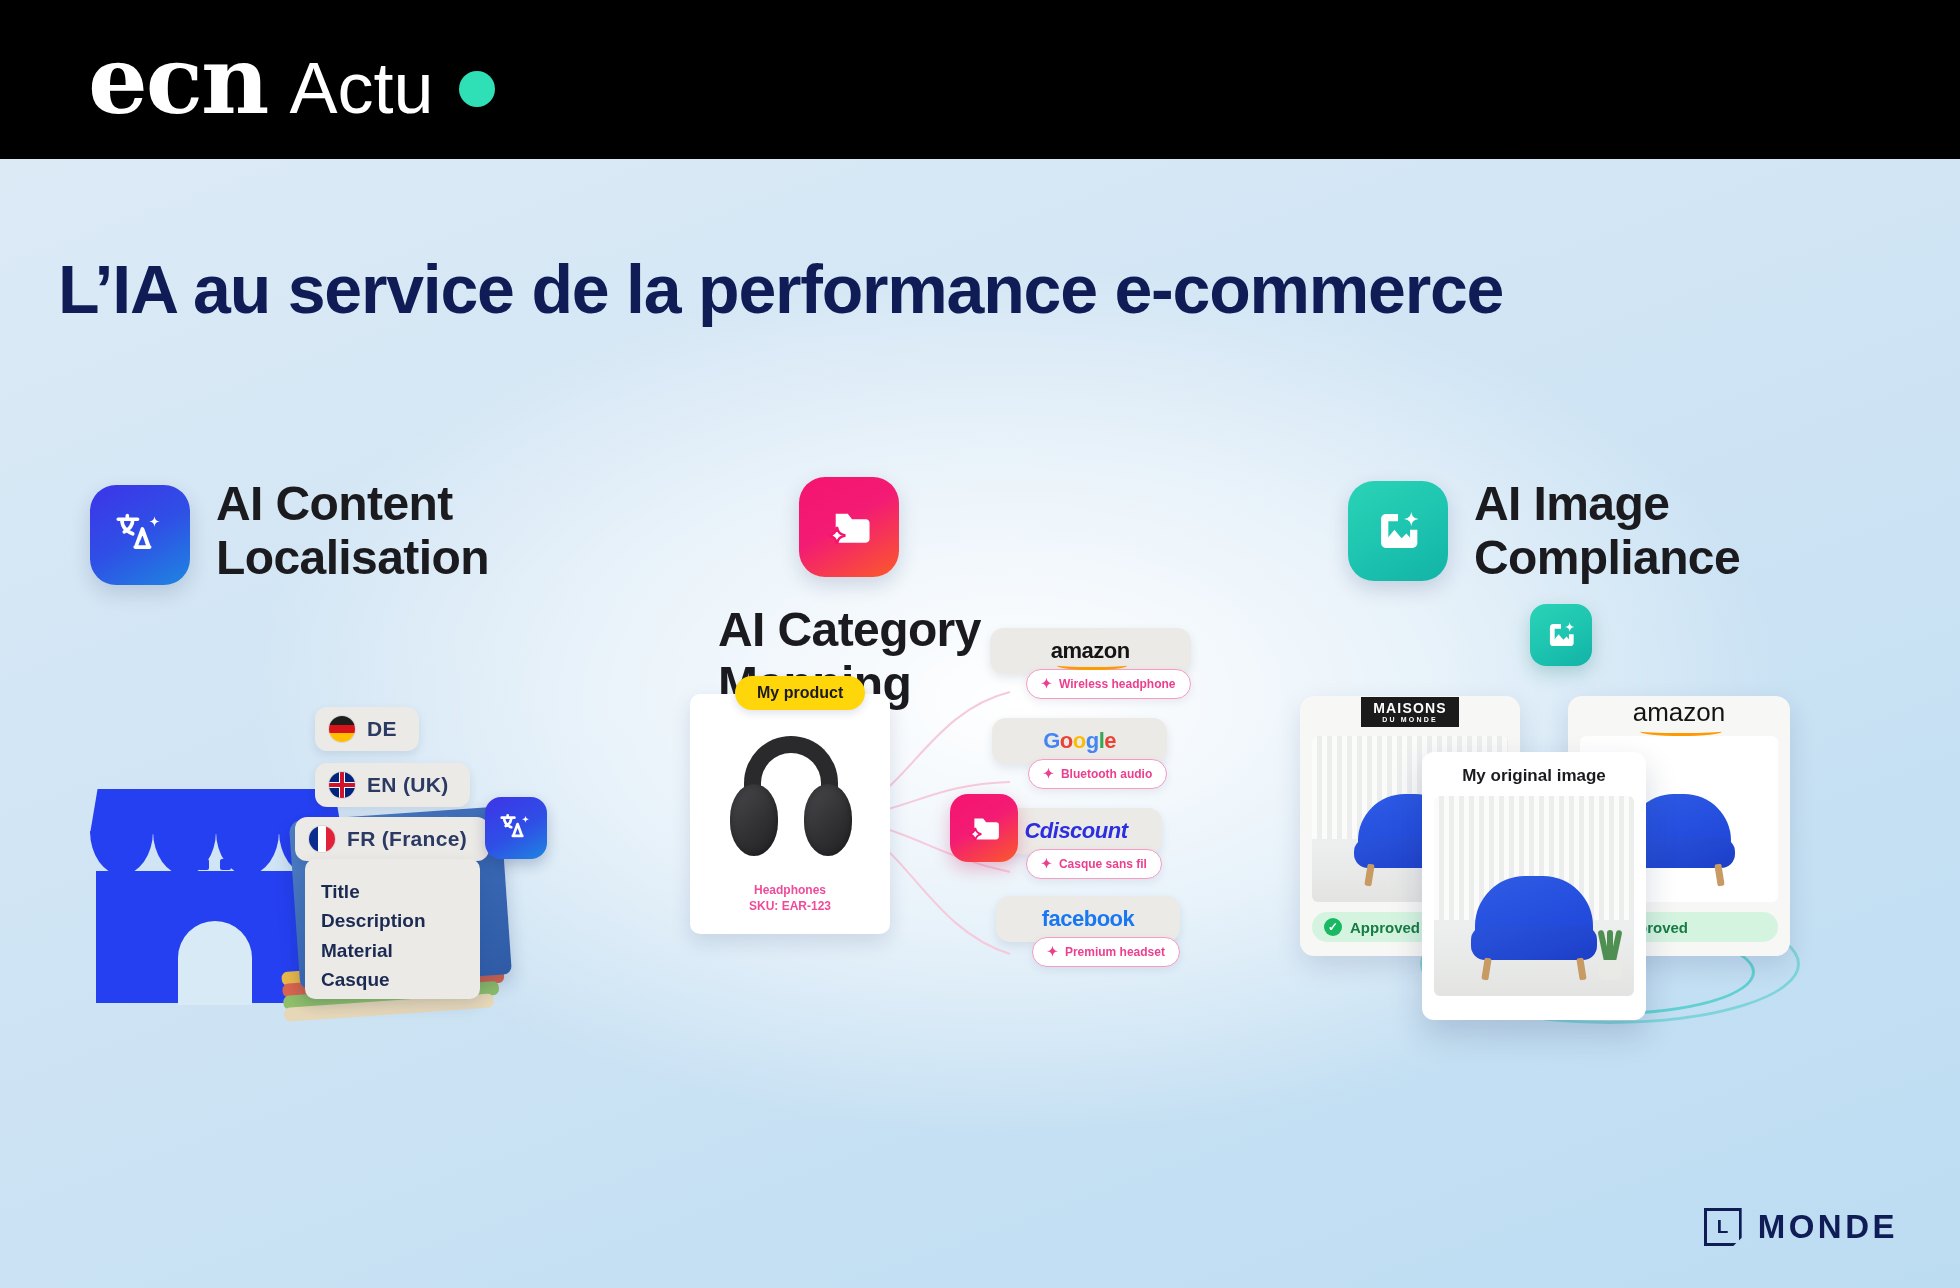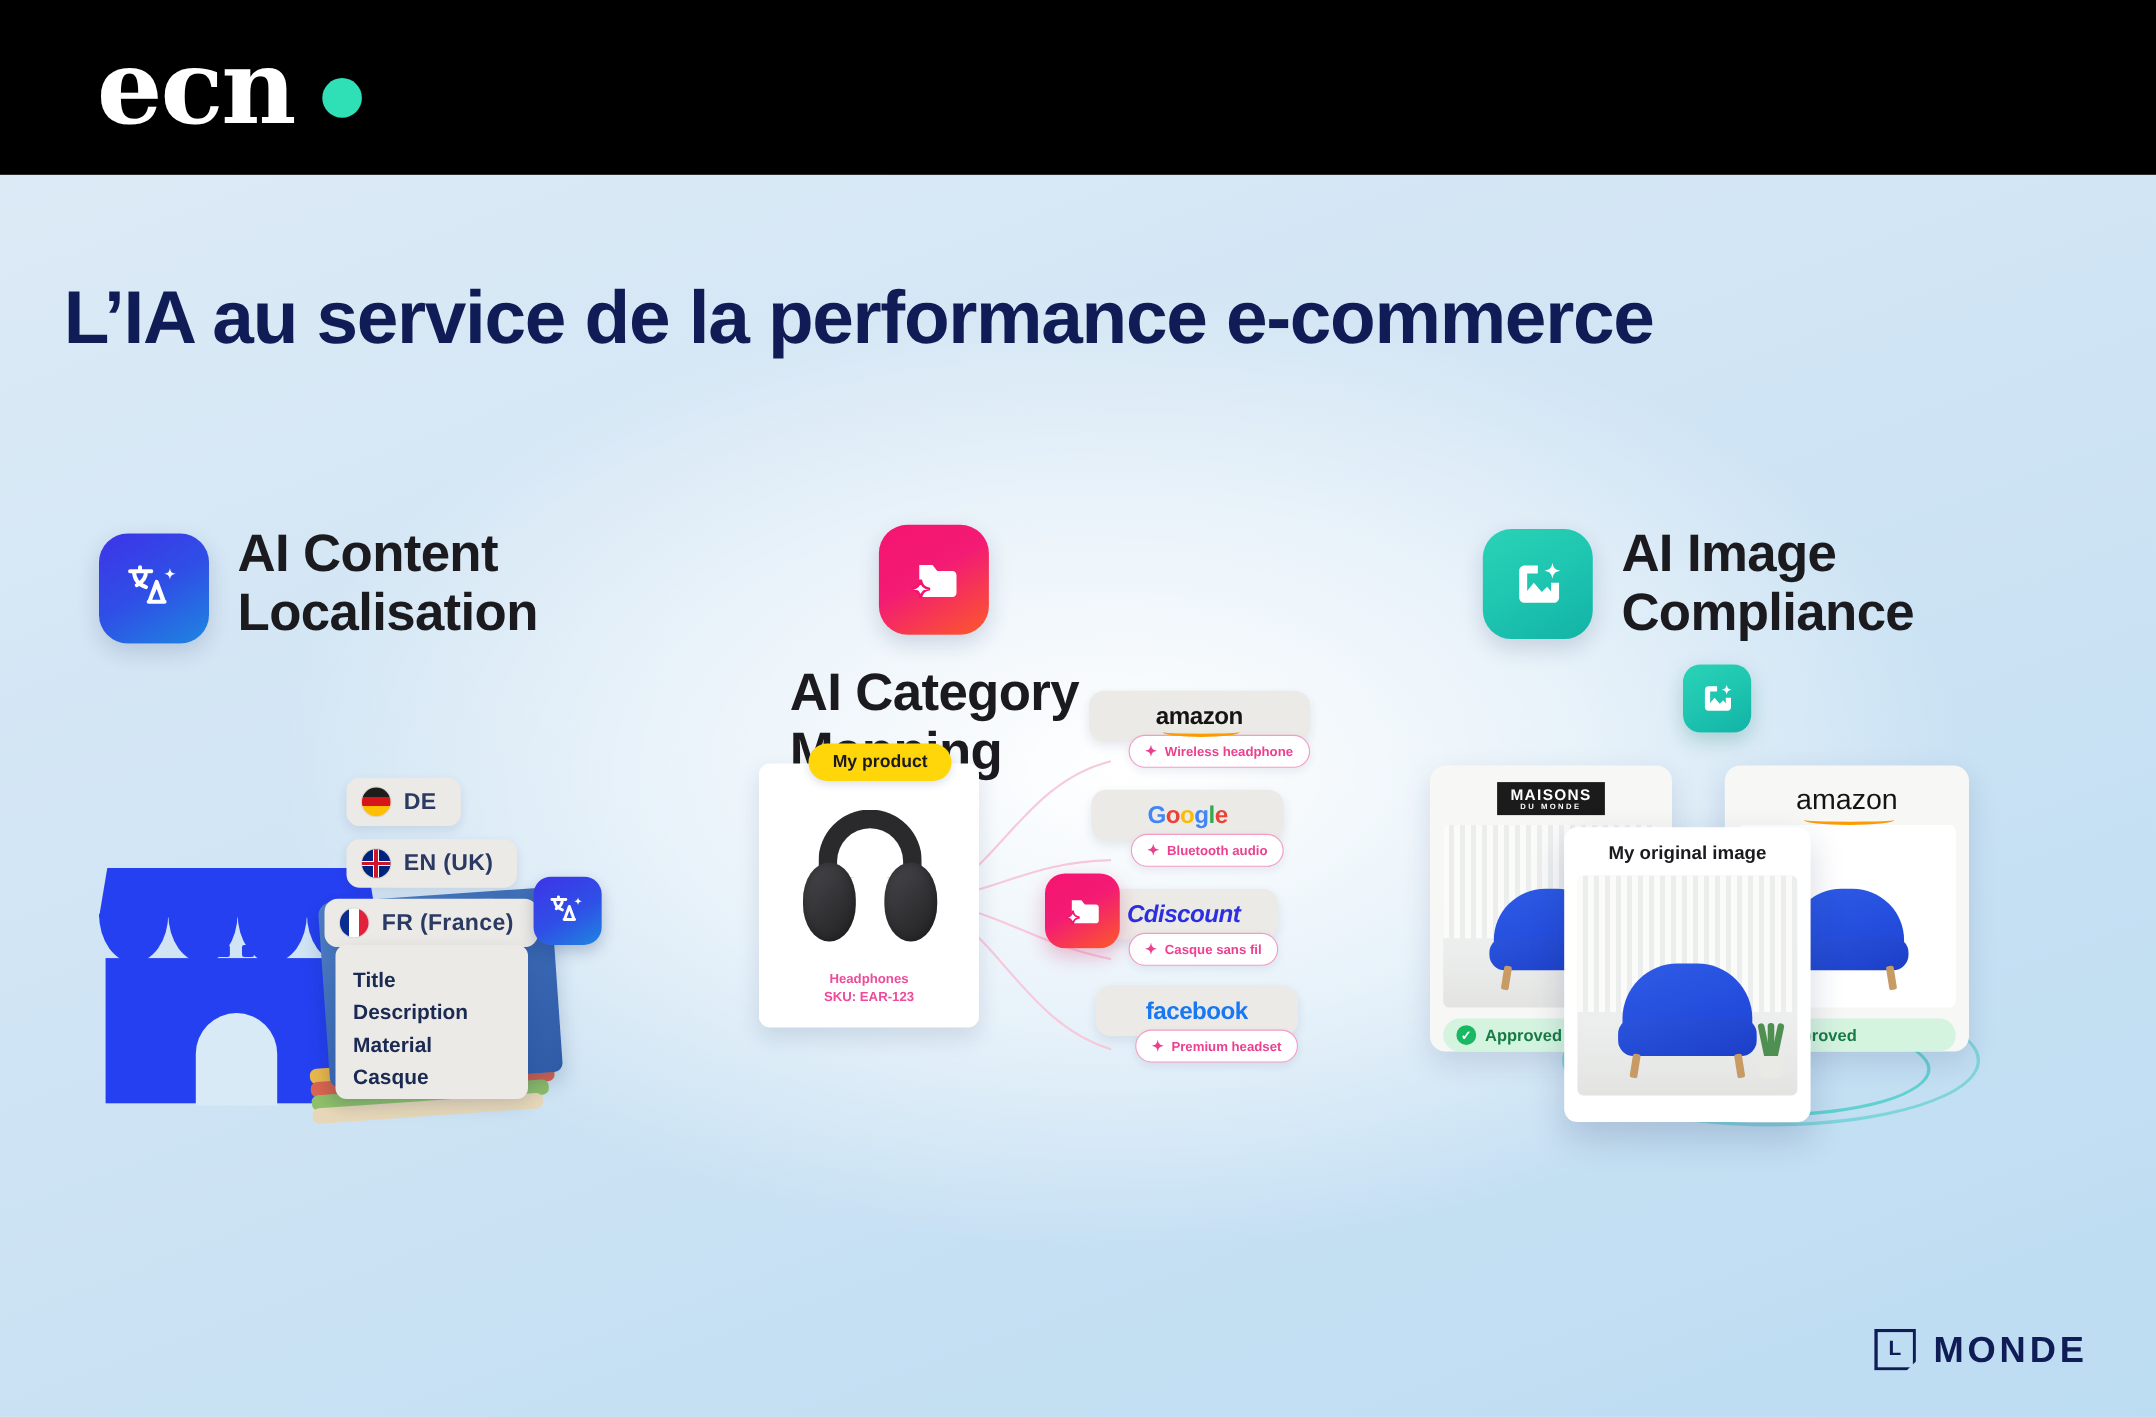--- a/index.html
+++ b/index.html
@@ -286,21 +286,21 @@
     position: absolute; border: 3px solid rgba(45,200,190,0.45);
     border-radius: 50%;
   }
   #rip-1 { left: 120px; top: 300px; width: 380px; height: 120px; }
   #rip-2 { left: 165px; top: 325px; width: 290px; height: 86px; border-color: rgba(45,200,190,0.65); }
 
   .shop-card {
     position: absolute; background: #f7f7f5;
     border-radius: 14px;
     box-shadow: 0 10px 26px rgba(20,40,90,0.13);
-    padding: 14px 12px 12px;
+    padding: 0 12px 12px;
   }
   #card-mdm { left: 0px;  top: 92px; width: 220px; height: 260px; }
   #card-amz { left: 268px;top: 92px; width: 222px; height: 260px; }
 
   .shop-logo-row { height: 32px; display: flex; align-items: center; justify-content: center; }
   .mdm-logo {
     background: #1b1b1b; color: #ffffff;
     font-size: 14px; font-weight: 700; letter-spacing: 1.2px;
     padding: 4px 12px 3px; line-height: 1.05; text-align: center;
   }
@@ -392,20 +392,21 @@
   #lengow-word {
     font-size: 33px; font-weight: 700; color: #101c56; letter-spacing: 3.5px;
   }
 </style>
 </head>
 <body>
 
 <div id="header-bar">
   <div id="brand-lockup">
     <span id="brand-ecn">ecn</span>
+    <span id="brand-actu">Actu</span>
     <span id="brand-dot"></span>
   </div>
 </div>
 
 <div id="slide">
 
   <h1 id="slide-title">L’IA au service de la performance e-commerce</h1>
 
   <div class="feature-head" id="feature-head-0">
     <div class="feature-icon icon-blue">

